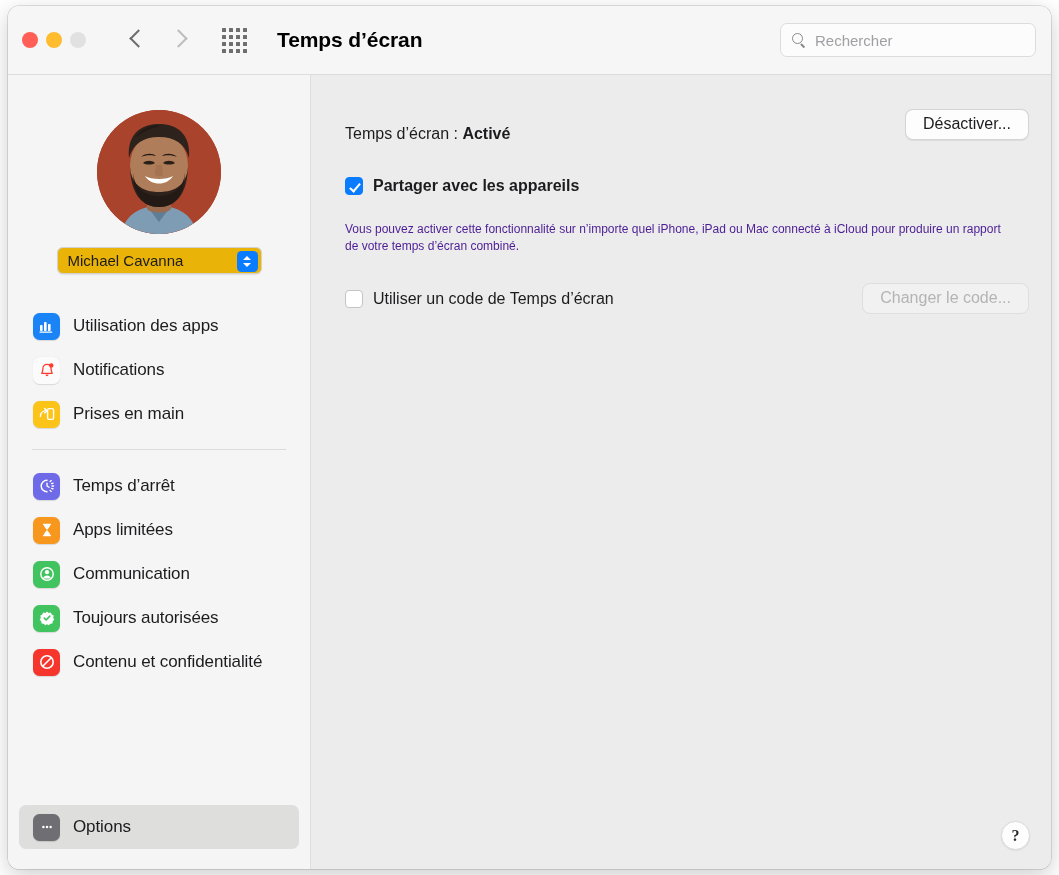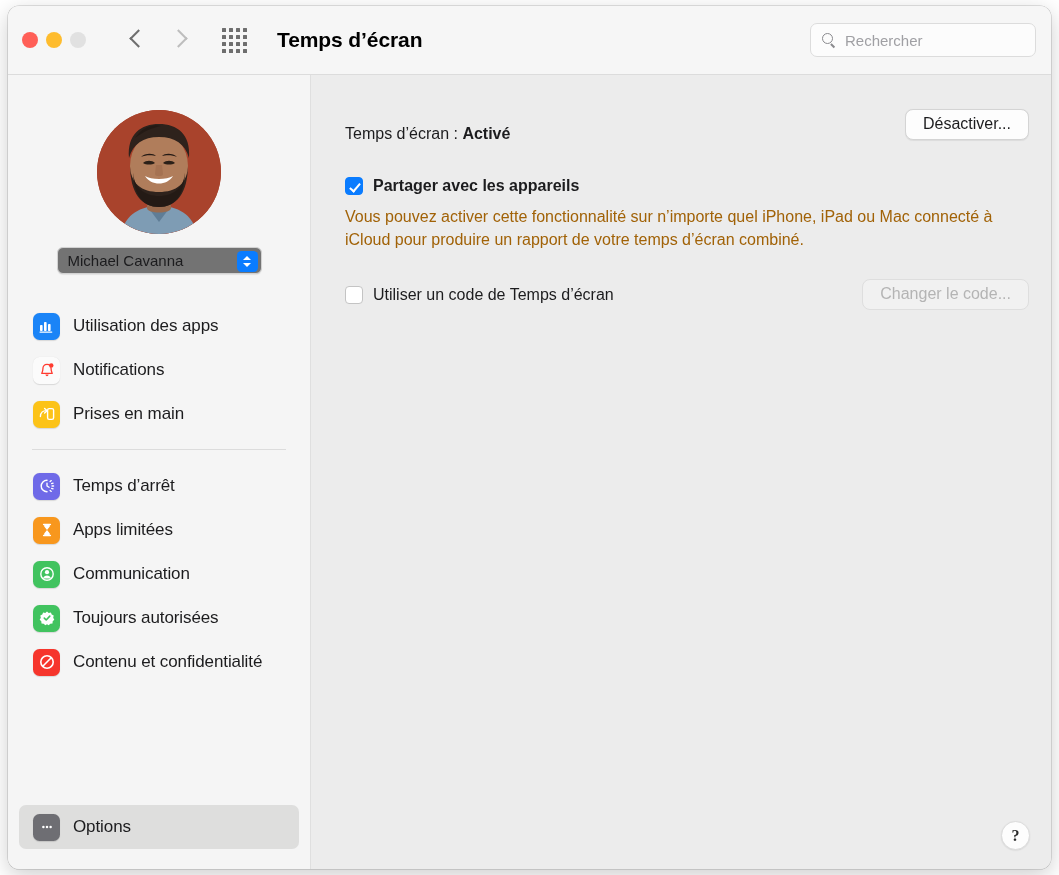--- a/index.html
+++ b/index.html
@@ -97,21 +97,21 @@
     font-size: 21px;
     font-weight: bold;
     color: #000000;
     letter-spacing: -0.1px;
   }
 
   .searchbox {
     position: absolute;
     right: 15px;
     top: 17px;
-    width: 226px;
+    width: 256px;
     height: 34px;
     background: #fcfcfc;
     border: 1px solid #dcdcdc;
     border-radius: 7px;
     display: flex;
     align-items: center;
     box-sizing: border-box;
   }
   .searchbox .sicon {
     margin-left: 11px;
@@ -179,21 +179,21 @@
     overflow: hidden;
     position: relative;
     background: #a9432c;
   }
   .avatar svg { display: block; }
 
   .namepop {
     margin: 13px auto 0 auto;
     width: 205px;
     height: 27px;
-    background: #737373;
+    background: #eab308;
     border: 1px solid #d2d2d2;
     border-radius: 6px;
     box-shadow: 0 0.5px 1px rgba(0,0,0,0.08);
     display: flex;
     align-items: center;
     box-sizing: border-box;
     position: relative;
   }
   .namepop .nm {
     margin-left: 10px;
@@ -327,25 +327,25 @@
     border-bottom: 2.1px solid #fff;
     transform: rotate(40deg);
   }
   .cb-label {
     margin-left: 10px;
     font-size: 16px;
     color: #1c1c1e;
   }
 
   .desc {
-    font-size: 16px;
-    color: #a16207;
+    font-size: 12px;
+    color: #4c1d95;
     line-height: 1.42;
     max-width: 672px;
-    margin-top: 11px;
+    margin-top: 26px;
   }
 
   .helpbtn {
     position: absolute;
     right: 21px;
     bottom: 19px;
     width: 27px; height: 27px;
     border-radius: 50%;
     background: #fdfdfd;
     border: 1px solid #dbdbdb;

